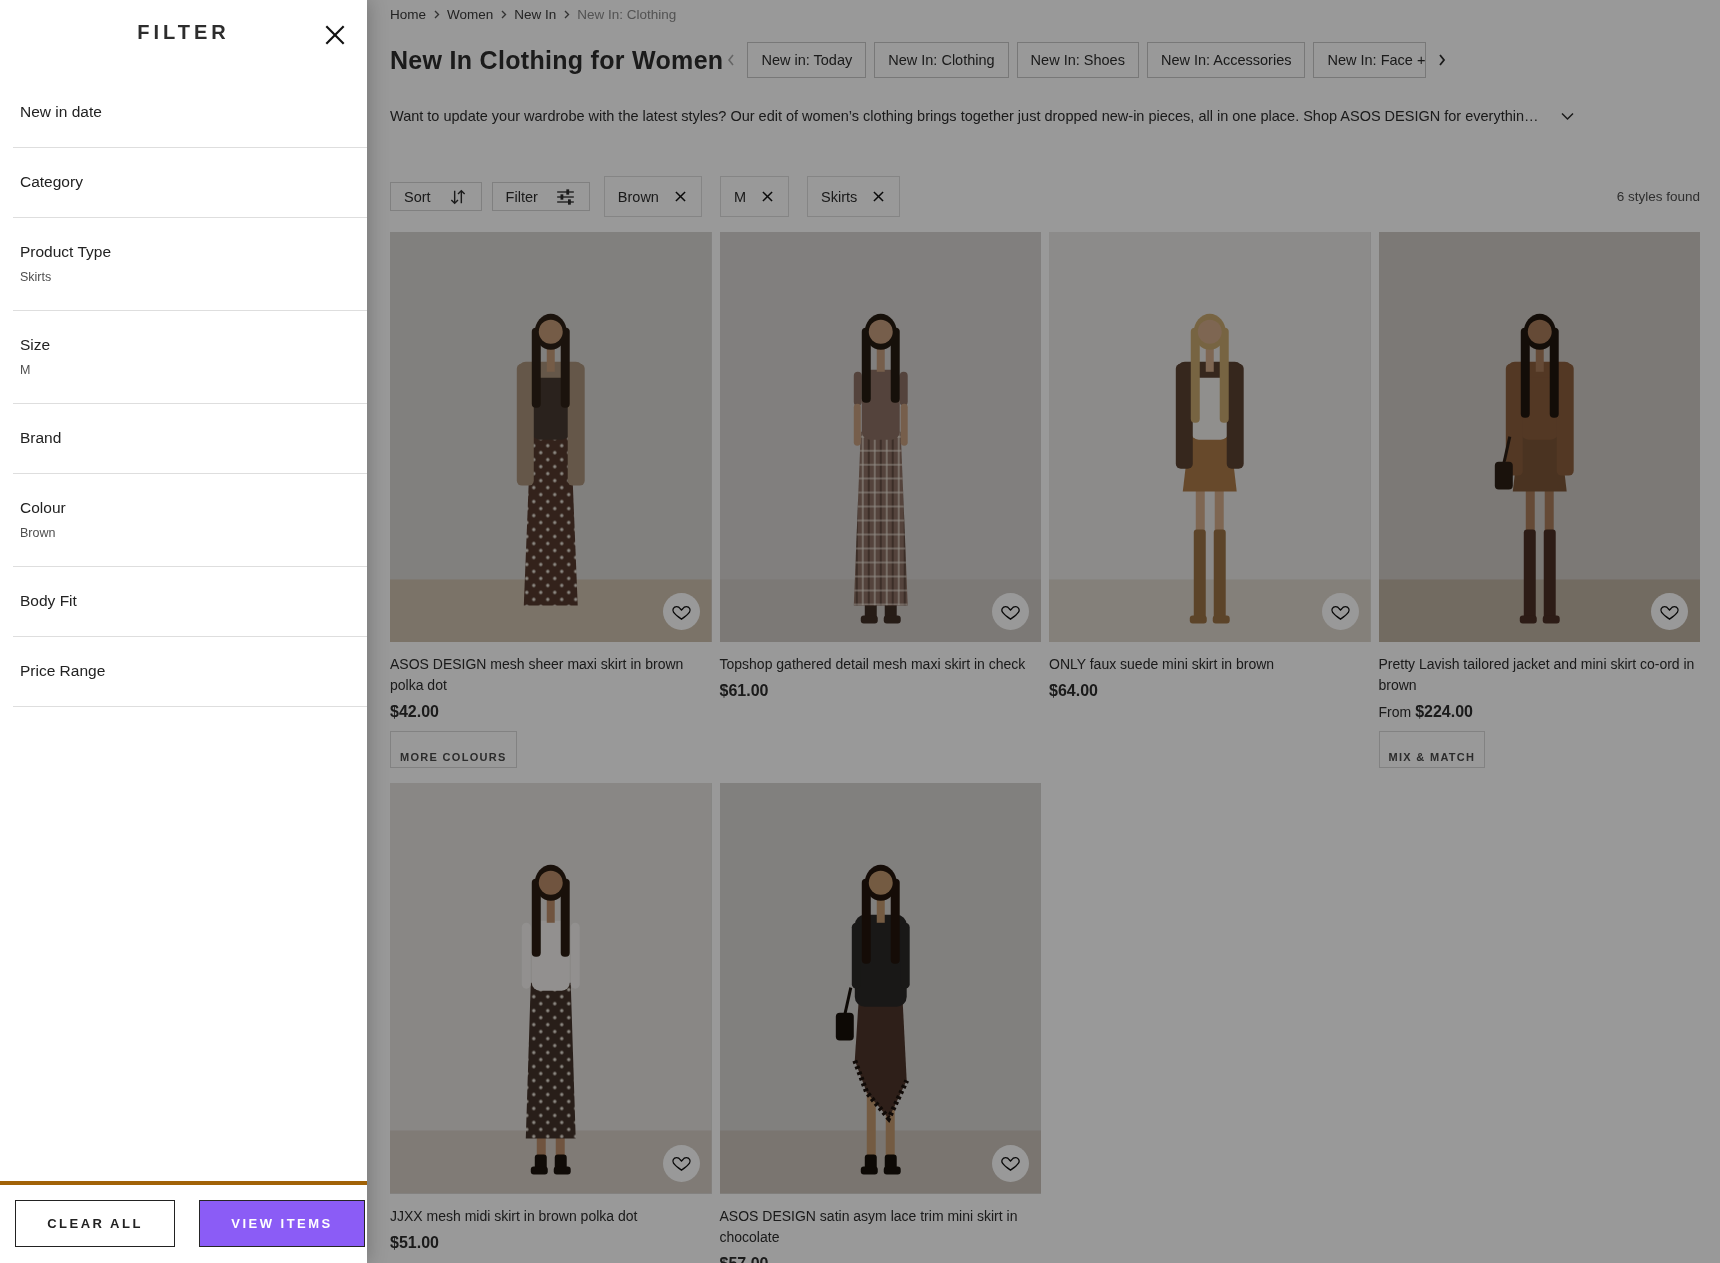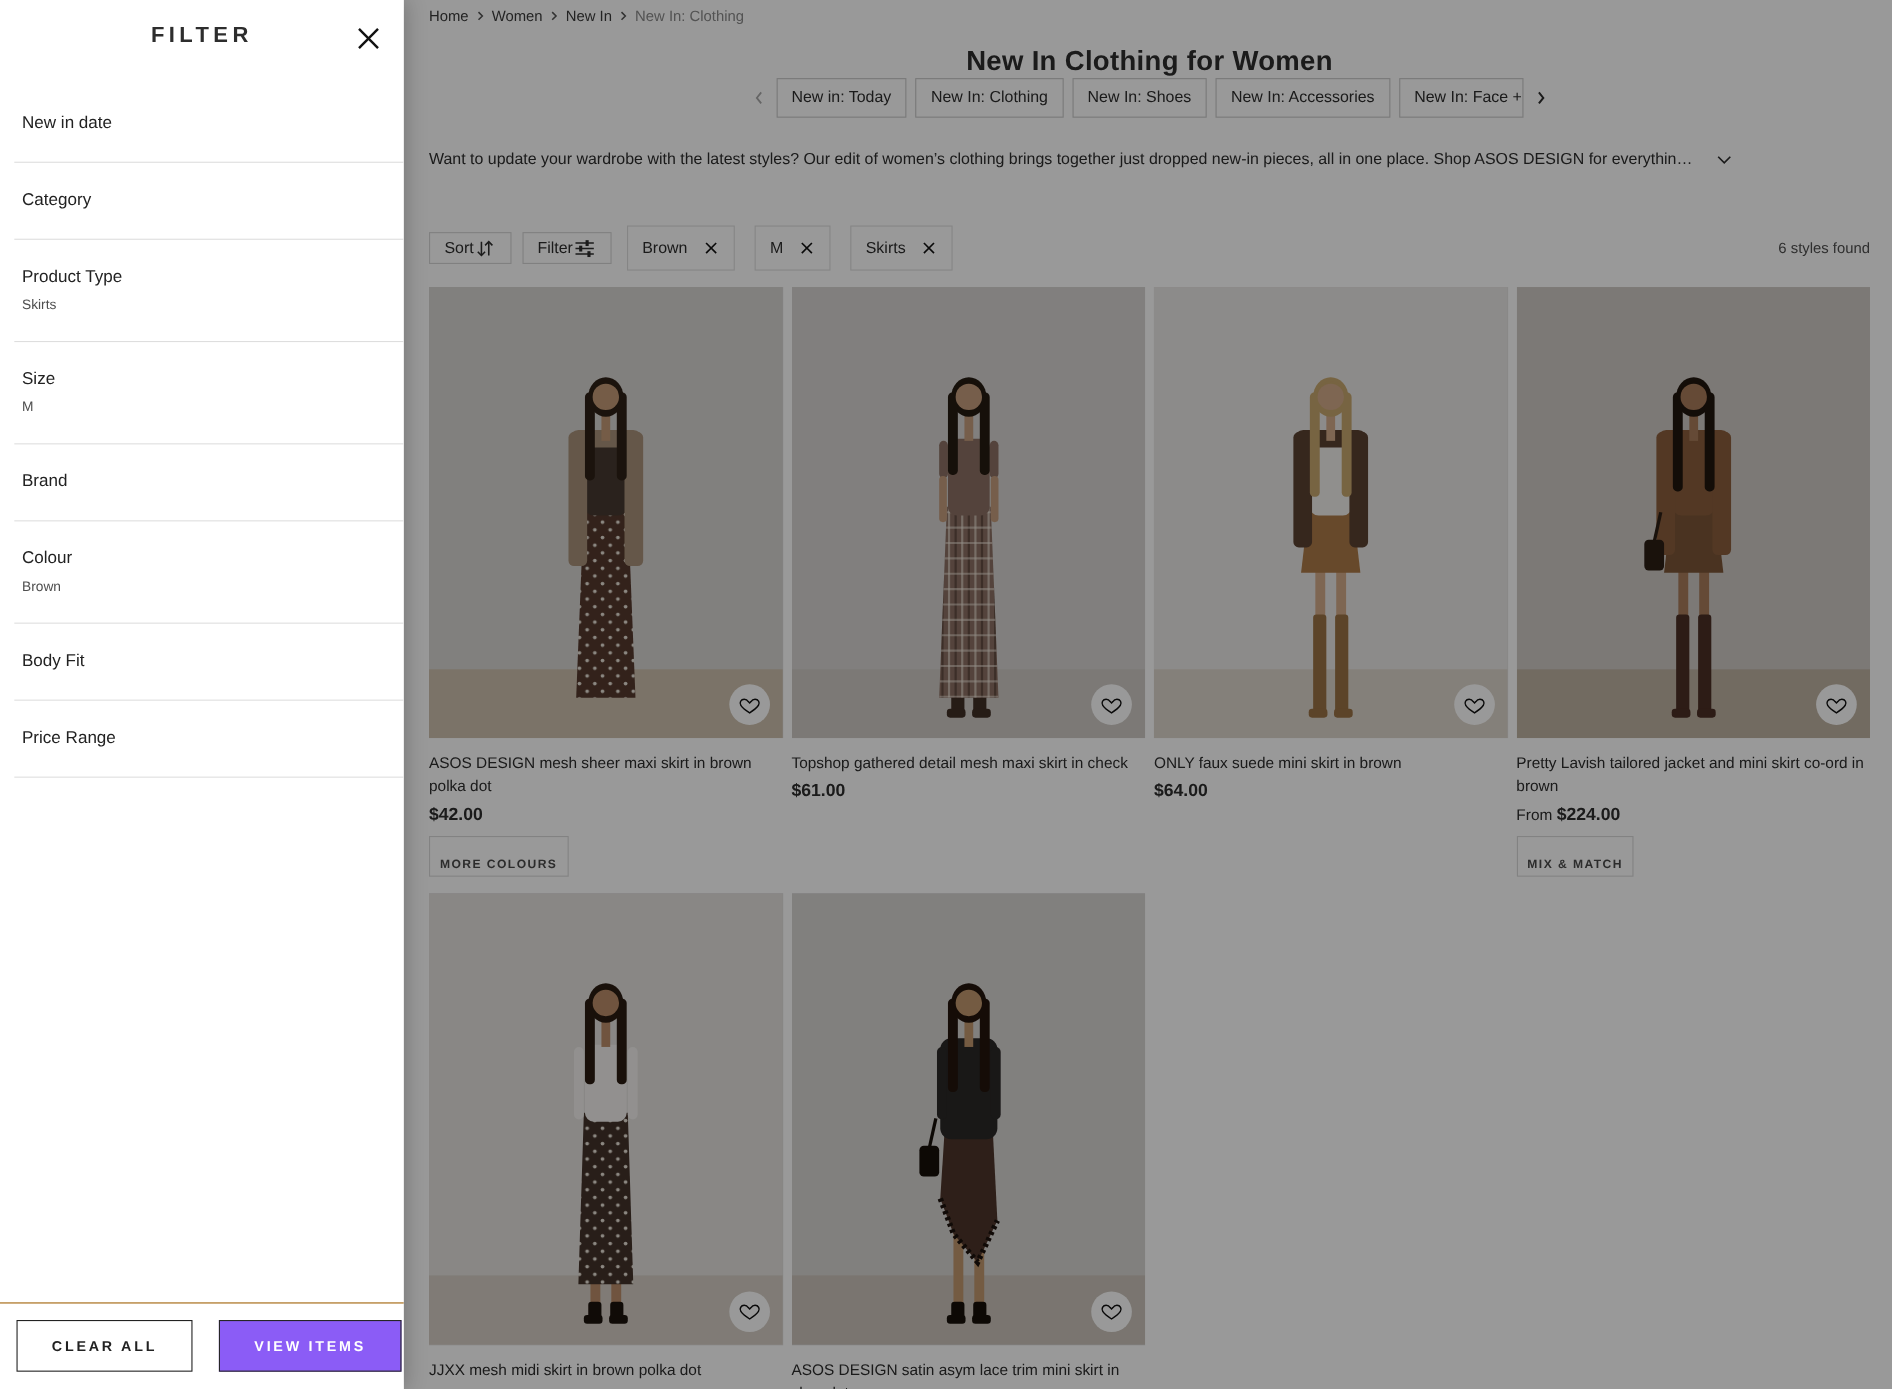--- a/index.html
+++ b/index.html
@@ -15,50 +15,50 @@
   
   .panel { position:absolute; left:0; top:0; width:367px; height:1263px; background:#fff; z-index:60;
            display:flex; flex-direction:column; box-shadow:2px 0 18px rgba(0,0,0,.22); }
   .panel-header { position:relative; height:64px; display:flex; align-items:center; justify-content:center; flex:0 0 auto; }
   .panel-title { font-weight:bold; font-size:20px; letter-spacing:4px; }
   .close-btn { position:absolute; right:16px; top:19px; width:32px; height:32px; background:none; border:none; padding:3px; }
   .filter-list { flex:1 1 auto; padding-top:14px; overflow:hidden; }
   .frow { margin-left:13px; padding:25px 0 26px 7px; border-bottom:1px solid #dedede; }
   .flabel { font-size:15.5px; color:#222; }
   .fvalue { font-size:12.5px; color:#4f4f4f; margin-top:9px; }
-  .panel-footer { flex:0 0 auto; border-top:1px solid #a16207; padding:15px 2px 16px 15px; display:flex; gap:24px; }
+  .panel-footer { flex:0 0 auto; border-top:4px solid #a16207; padding:15px 2px 16px 15px; display:flex; gap:24px; }
   .btn-clear { flex:0 0 160px; height:47px; background:#fff; border:1px solid #222; color:#222;
                font-weight:bold; font-size:13px; letter-spacing:2.5px; }
   .btn-view  { flex:1 1 auto; height:47px; background:#8b5cf6; border:1px solid #262626; color:#fff;
                font-weight:bold; font-size:13px; letter-spacing:2.5px; }
 
   
   .content { position:absolute; left:367px; top:0; right:0; height:100%; padding:0 20px 0 23px; background:#fff; }
   .dim-overlay { position:absolute; inset:0; background:rgba(0,0,0,.40); z-index:50; }
 
   .breadcrumb { padding-top:7px; display:flex; align-items:center; gap:6px; font-size:13.5px; color:#3b3b3b; }
   .crumb { color:#3b3b3b; }
   .crumb-sep { color:#555; display:flex; }
   .bc-current { color:#8a8a8a; }
 
-  .header-row { display:flex; align-items:center; justify-content:flex-start; margin-top:20px;flex-direction:column; }
+  .header-row { display:flex; align-items:center; justify-content:flex-start; margin-top:20px; }
   h1 { margin:0; font-size:25px; letter-spacing:.3px; font-weight:bold; }
   .tabs { display:flex; align-items:center; gap:8px; }
   .tabchev { background:none; border:none; padding:2px; display:flex; }
   .tab { border:1px solid #c9c9c9; background:#fff; height:36px; padding:11px 13px; font-size:14.5px; color:#2d2d2d;
          white-space:nowrap; display:flex; align-items:center; }
   .tab.clipped { max-width:118px; overflow:hidden; padding-right:0; }
 
   .desc-row { display:flex; align-items:center; gap:13px; margin-top:30px; }
   .desc { font-size:14.5px; white-space:nowrap; overflow:hidden; text-overflow:ellipsis; max-width:1155px; }
   .desc-chev { background:none; border:none; padding:2px; display:flex; }
 
   .toolbar { display:flex; align-items:center; margin-top:52px; }
   .tool-btn { height:29px; border:1px solid #d6d6d6; background:#fff; padding:0 13px; font-size:14.5px; color:#2d2d2d;
-              display:flex; align-items:center; }
+              display:flex; align-items:center; gap:17px; }
   .tool-btn + .tool-btn { margin-left:10px; }
   .chips { display:flex; gap:18px; margin-left:14px; }
   .chip { height:41px; border:1px solid #dedede; background:#fff; padding:0 13px; font-size:14.5px; color:#2d2d2d;
           display:flex; align-items:center; gap:14px; }
   .results { margin-left:auto; font-size:13.5px; color:#4f4f4f; }
 
   .grid { display:grid; grid-template-columns:repeat(4,1fr); column-gap:8px; row-gap:15px; margin-top:15px; }
   .card { min-width:0; }
   .imgwrap { position:relative; aspect-ratio:322/411; overflow:hidden; background:#ddd; }
   .imgwrap > svg.scene { width:100%; height:100%; }

